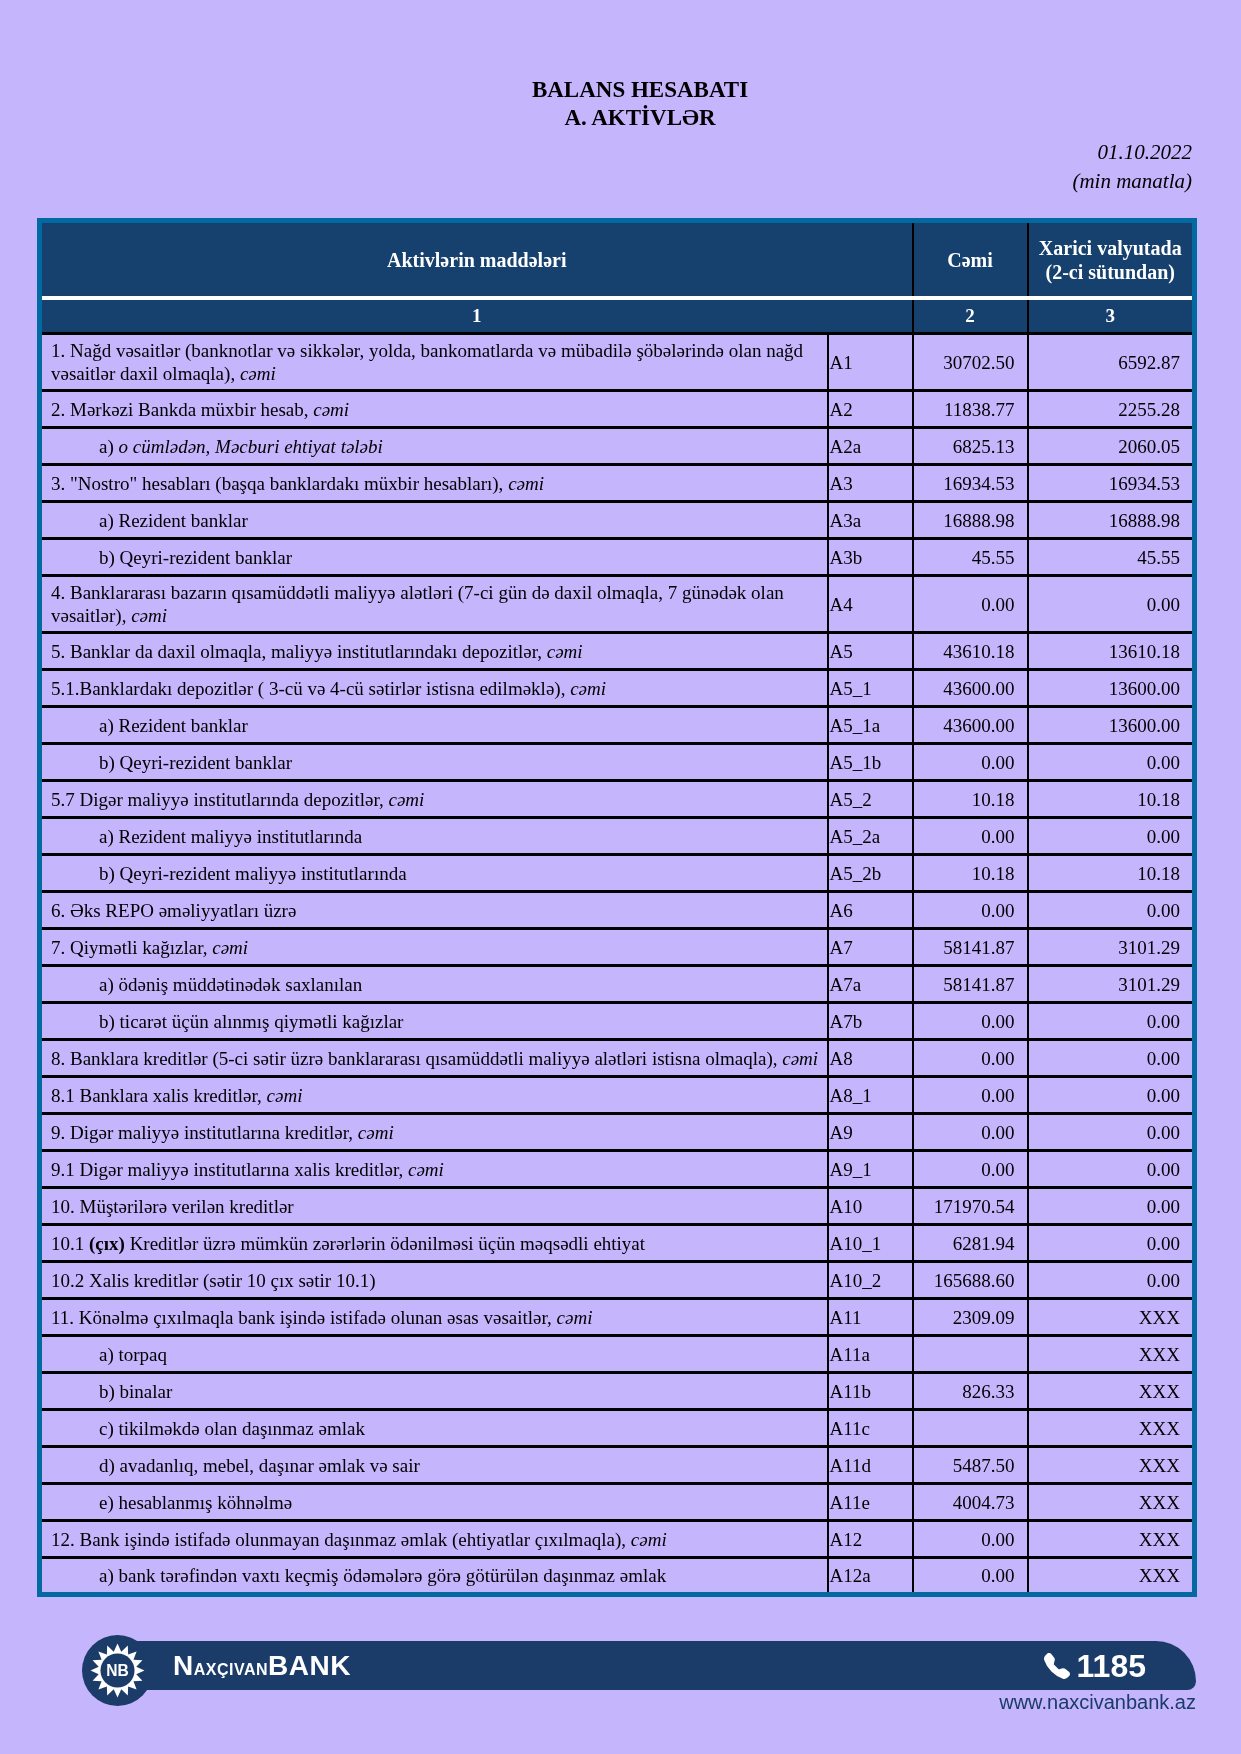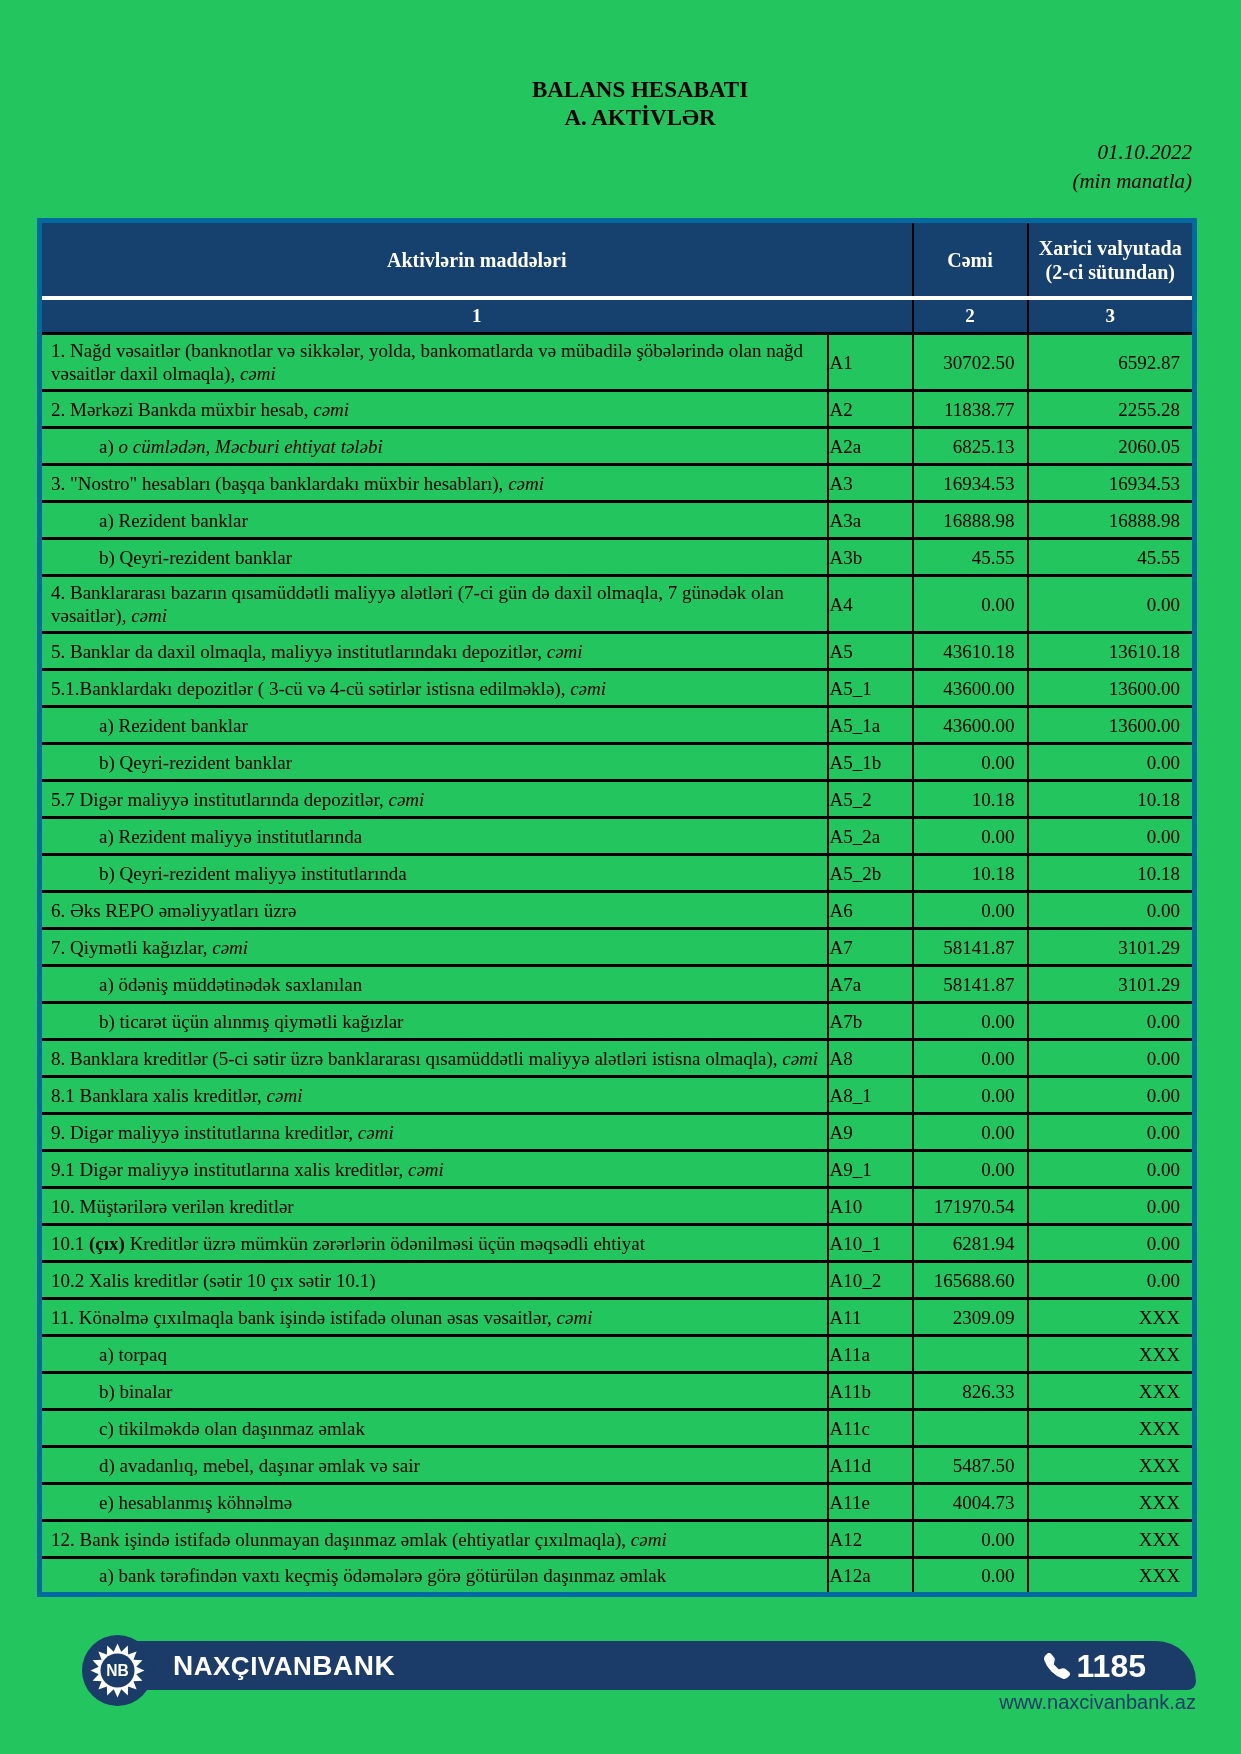--- a/index.html
+++ b/index.html
@@ -1,18 +1,18 @@
 <!DOCTYPE html>
 <html><head>
 <meta charset="utf-8">
 <style>
   html,body { margin:0; padding:0; background:#e8e8e8; }
   .page {
     position:relative; width:1241px; height:1754px; margin:0 auto;
-    background:#22c55e; font-family:"Liberation Serif", serif; color:#000;
+    background:#c4b5fd; font-family:"Liberation Serif", serif; color:#000;
     overflow:hidden;
   }
   
   .doc-title {
     position:absolute; top:76px; left:640px; transform:translateX(-50%);
     text-align:center; font-weight:bold; font-size:23px; line-height:28px;
     white-space:nowrap;
   }
   .doc-date {
     position:absolute; top:138px; right:49px; text-align:right;
@@ -50,21 +50,21 @@
   .footer-bar {
     position:absolute; left:117px; top:1641px; width:1079px; height:49px;
     background:#1B3B68; border-radius:4px 46px 10px 4px;
     display:flex; align-items:center;
   }
   .brand {
     margin-left:56px; color:#fff; font-family:"Liberation Sans", sans-serif;
     letter-spacing:0.5px; white-space:nowrap; display:flex; align-items:baseline;
   }
   .brand .b1 { font-size:28px; font-weight:bold; }
-  .brand .b2 { font-size:26px; font-weight:bold; }
+  .brand .b2 { font-size:16px; font-weight:bold; }
   .brand .b3 { font-size:28px; font-weight:bold; }
   .phone-block {
     margin-left:auto; margin-right:50px; display:flex; align-items:center; gap:7px;
   }
   .phone-num {
     color:#fff; font-family:"Liberation Sans", sans-serif;
     font-weight:bold; font-size:32px; line-height:32px;
   }
   .logo { position:absolute; left:82px; top:1635px; width:71px; height:71px; }
   .site-url {

